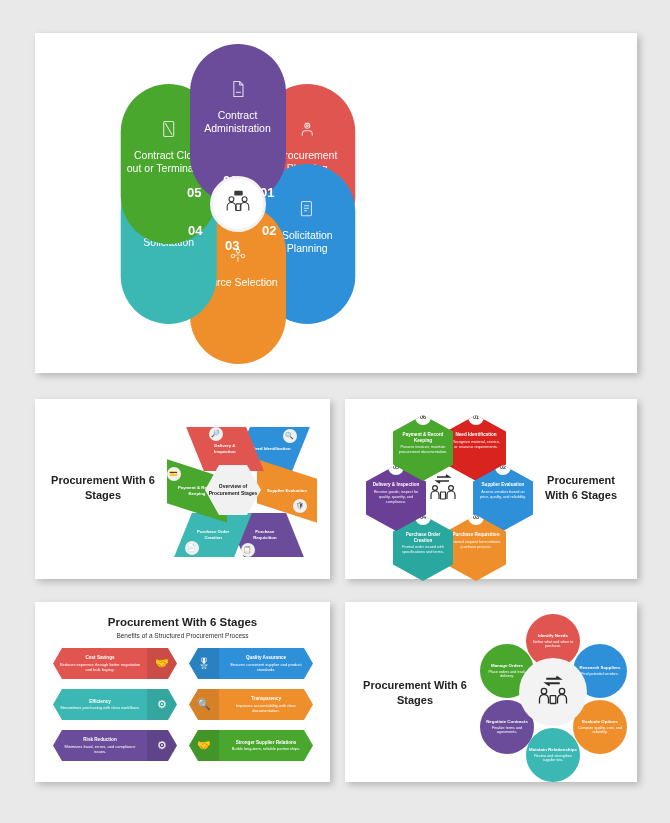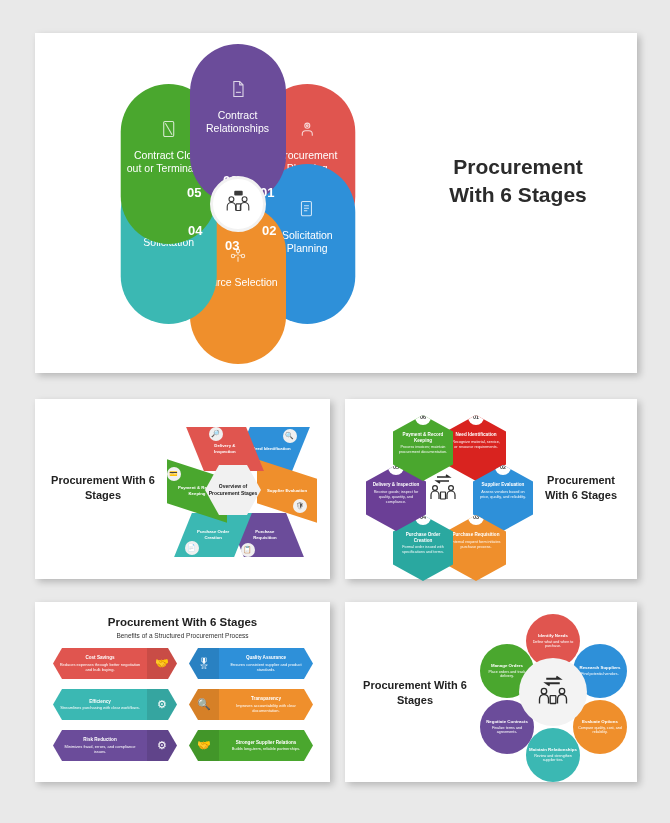--- a/index.html
+++ b/index.html
@@ -226,21 +226,21 @@
 
       <div class="petal" style="transform: rotate(0deg);">
         <div class="petal-inner" style="background:#6b4c9a;">
           <span class="petal-ico">
             <svg width="20" height="20" viewBox="0 0 24 24" fill="none" stroke="#ffffff" stroke-width="1.3" opacity="0.85">
               <path d="M7 3h7l4 4v14H7z"></path>
                 <path d="M14 3v4h4"></path>
                 <path d="M9.5 16h6"></path>
             </svg>
           </span>
-          <span class="petal-lbl">Contract Relationships</span>
+          <span class="petal-lbl">Contract Administration</span>
         </div>
       </div>
 
       <span class="petal-num" style="left:148px; top:132px;">06</span>
       <span class="petal-num" style="left:185px; top:144px;">01</span>
       <span class="petal-num" style="left:187px; top:182px;">02</span>
       <span class="petal-num" style="left:150px; top:197px;">03</span>
       <span class="petal-num" style="left:113px; top:182px;">04</span>
       <span class="petal-num" style="left:112px; top:144px;">05</span>
 
@@ -251,24 +251,20 @@
             <circle cx="9" cy="13" r="2.6"></circle>
               <path d="M4.5 25v-4a4.5 4.5 0 0 1 9 0v4"></path>
             <circle cx="23" cy="13" r="2.6"></circle>
               <path d="M18.5 25v-4a4.5 4.5 0 0 1 9 0v4"></path>
             <rect x="14" y="18" width="5" height="7" rx="0.6"></rect>
           </svg>
         </span>
       </div>
     </div>
 
-    <div class="main-title">
-      <div>Procurement</div>
-      <div>With 6 Stages</div>
-    </div>
   </div>
 
   <div class="slide" id="thumb-1">
     <div class="t-title" id="t1-title">Procurement With 6 Stages</div>
 
     <div class="pinwheel">
       <div class="para" style="background:#2e90d9; left:88px; top:18px; transform: skewX(-22deg);">
         <span style="transform: skewX(22deg);">Need Identification</span>
       </div>
       <div class="para-ico" style="left:130px; top:20px;">🔍</div>

